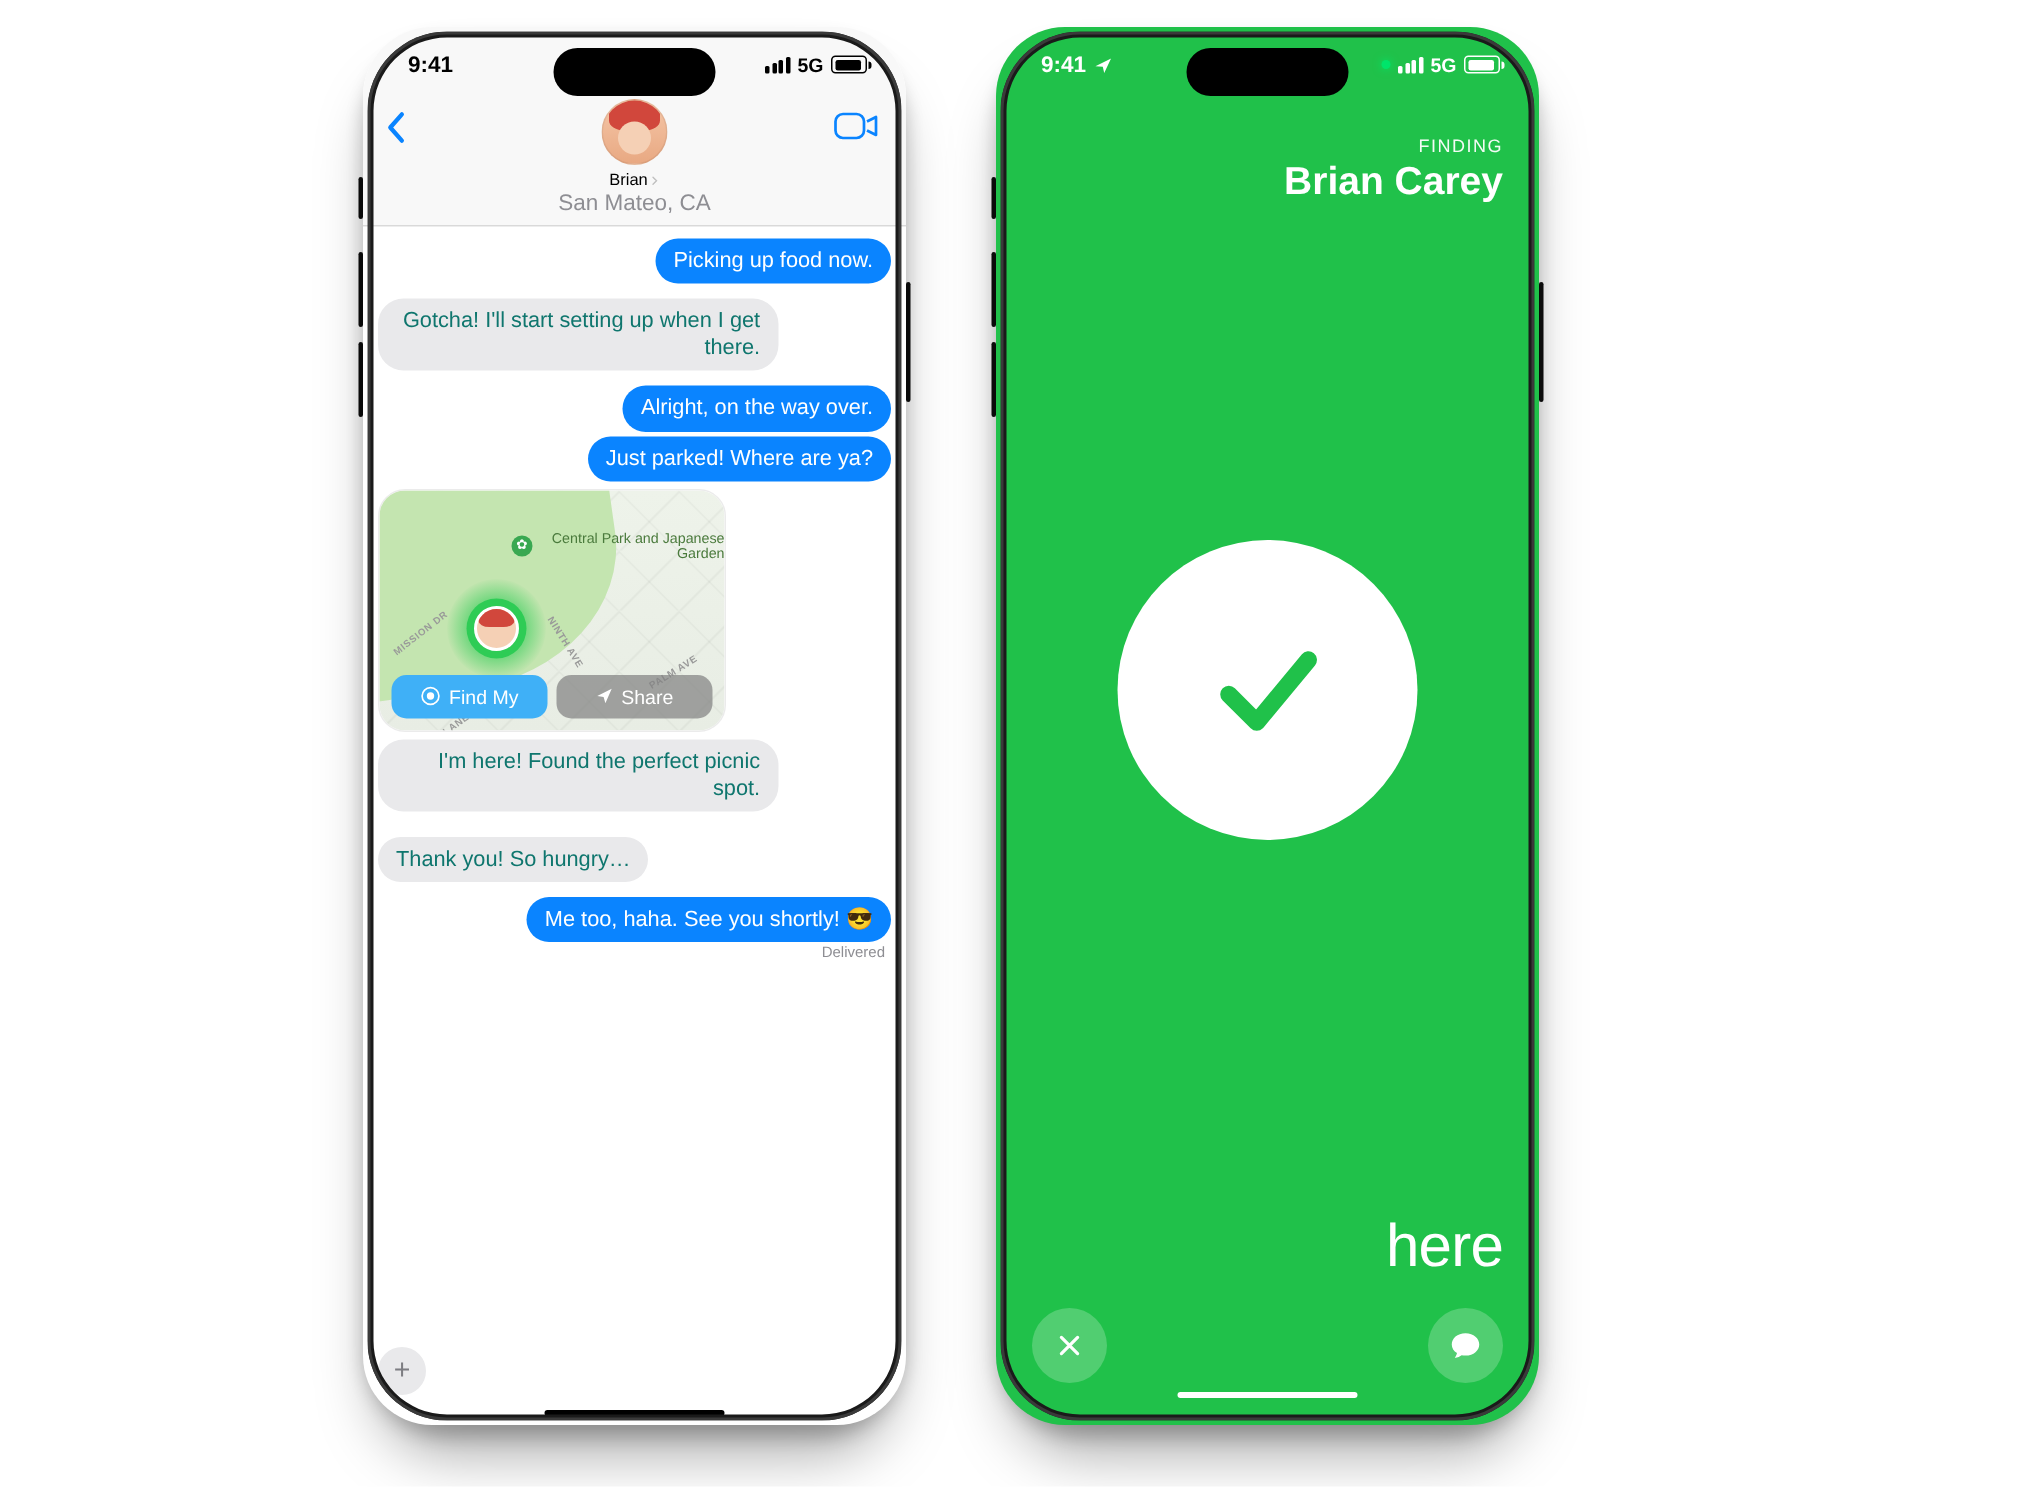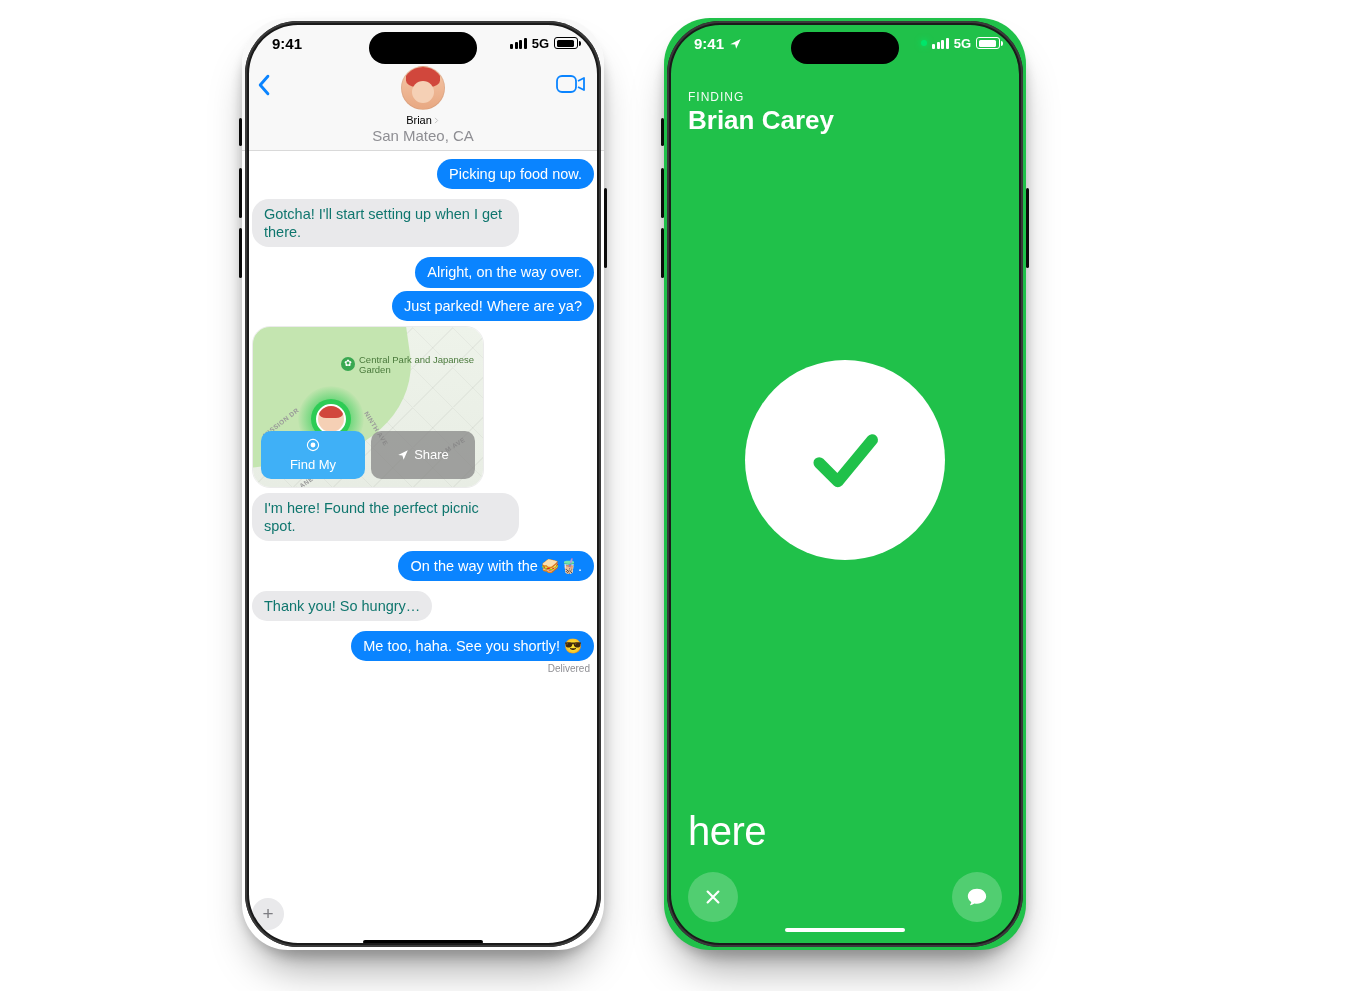--- a/index.html
+++ b/index.html
@@ -6,21 +6,21 @@
     --blue: #0A84FF;
     --light-grey: #E9E9EB;
     --green: #2ECC55;
     --green-screen: #20C14A;
   }
   * { box-sizing: border-box; font-family: -apple-system, BlinkMacSystemFont, "SF Pro Text", "Helvetica Neue", Arial, sans-serif; -webkit-font-smoothing: antialiased; }
   body { margin:0; background:#fff; width:1357px; height:991px; position:relative; }
   .stage { position:absolute; left:242px; top:18px; display:flex; gap:60px; }
 
   
-  .phone { width:362px; height:932px; background:#0a0a0a; border-radius:56px; position:relative; box-shadow: 0 28px 40px -10px rgba(0,0,0,0.35), 0 8px 12px rgba(0,0,0,0.2); }
+  .phone { width:362px; height:932px; background:#0a0a0a; border-radius:56px; position:relative; box-shadow: 0 28px 40px -10px rgba(0,0,0,0.35), 0 8px 12px rgba(0,0,0,0.2); text-align: right; }
   .phone::after { content:""; position:absolute; inset:3px; border-radius:53px; box-shadow: inset 0 0 0 2px #3a3a3a, inset 0 0 0 4px #1a1a1a; pointer-events:none; }
   .screen { width:100%; height:100%; border-radius:46px; overflow:hidden; position:relative; }
   .island { position:absolute; top:14px; left:50%; transform:translateX(-50%); width:108px; height:32px; background:#000; border-radius:20px; z-index:50; }
 
   
   .btn-side { position:absolute; background:#0a0a0a; border-radius:2px; }
   .btn-l1 { left:-3px; top:100px; width:3px; height:28px; }
   .btn-l2 { left:-3px; top:150px; width:3px; height:50px; }
   .btn-l3 { left:-3px; top:210px; width:3px; height:50px; }
   .btn-r  { right:-3px; top:170px; width:3px; height:80px; }
@@ -68,21 +68,21 @@
   .map-pin { position:absolute; left:58px; top:72px; }
   .pin-ring { position:absolute; width:66px; height:66px; left:-13px; top:-13px; border-radius:50%; background:radial-gradient(circle, rgba(46,204,85,0.5) 0%, rgba(46,204,85,0.5) 44%, rgba(46,204,85,0) 72%); }
   .pin-dot { position:absolute; width:40px; height:40px; background:var(--green); border-radius:50%; display:flex; align-items:center; justify-content:center; }
   .pin-dot .mini-av { width:30px; height:30px; border-radius:50%; background:#f5d0b5; border:2.5px solid #fff; overflow:hidden; position:relative; }
   .pin-dot .mini-av .hat { position:absolute; left:1px; right:1px; top:-2px; height:14px; background:#d1473c; border-radius:50% 50% 30% 30%; }
   .map-poi { position:absolute; font-size:9.5px; color:#4a7a3c; line-height:1.1; left:106px; top:28px; font-weight:500; }
   .poi-dot { width:14px; height:14px; background:#39a851; border-radius:50%; display:inline-flex; align-items:center; justify-content:center; color:#fff; font-size:9px; position:absolute; left:-18px; top:2px; }
   .map-street { position:absolute; font-size:6.5px; color:#999; letter-spacing:0.5px; font-weight:600; }
   .map-btns { display:flex; gap:6px; position:absolute; bottom:8px; left:8px; right:8px; }
   .map-btn { flex:1; padding:7px 0; border-radius:10px; font-size:13px; font-weight:500; display:flex; align-items:center; justify-content:center; gap:5px; }
-  .fm { background:#3fb0f7; color:#fff;flex-direction:column; }
+  .fm { background:#3fb0f7; color:#fff; }
   .sh { background:rgba(130,130,130,0.72); color:#fff; }
   .dlv { align-self:flex-end; font-size:10px; color:#8e8e93; padding-right:4px; margin-top:-1px; }
 
   
   .input-bar { display:flex; align-items:center; gap:8px; padding:6px 10px 6px 10px; flex-shrink:0; }
   .plus { width:32px; height:32px; border-radius:50%; background:var(--light-grey); color:#7d7d82; display:flex; align-items:center; justify-content:center; font-size:19px; font-weight:300; }
   .msg-input { flex:1; height:32px; border:1px solid #d7d7db; border-radius:18px; display:flex; align-items:center; padding:0 10px 0 13px; color:#c4c4c8; font-size:15px; justify-content:space-between; }
   .home-ind { width:120px; height:4px; background:#000; border-radius:3px; margin:4px auto 6px auto; flex-shrink:0; }
   .home-ind.light { background:#fff; }
 
@@ -196,21 +196,20 @@
                       <path d="M2 10 L18 2 L11 18 L9 11 Z" fill="#fff"></path>
                     </svg>
                   <span>Share</span>
                 </div>
               </div>
             </div>
           </div>
 
           <div class="bubble in">I'm here! Found the perfect picnic spot.</div>
           <div class="spacer"></div>
-          <div class="bubble out">On the way with the 🥪🧋.</div>
           <div class="spacer"></div>
           <div class="bubble in">Thank you! So hungry…</div>
           <div class="spacer"></div>
           <div class="bubble out">Me too, haha. See you shortly! 😎</div>
           <div class="dlv">Delivered</div>
         </div>
 
         <div class="input-bar">
           <div class="plus">+</div>
         </div>

